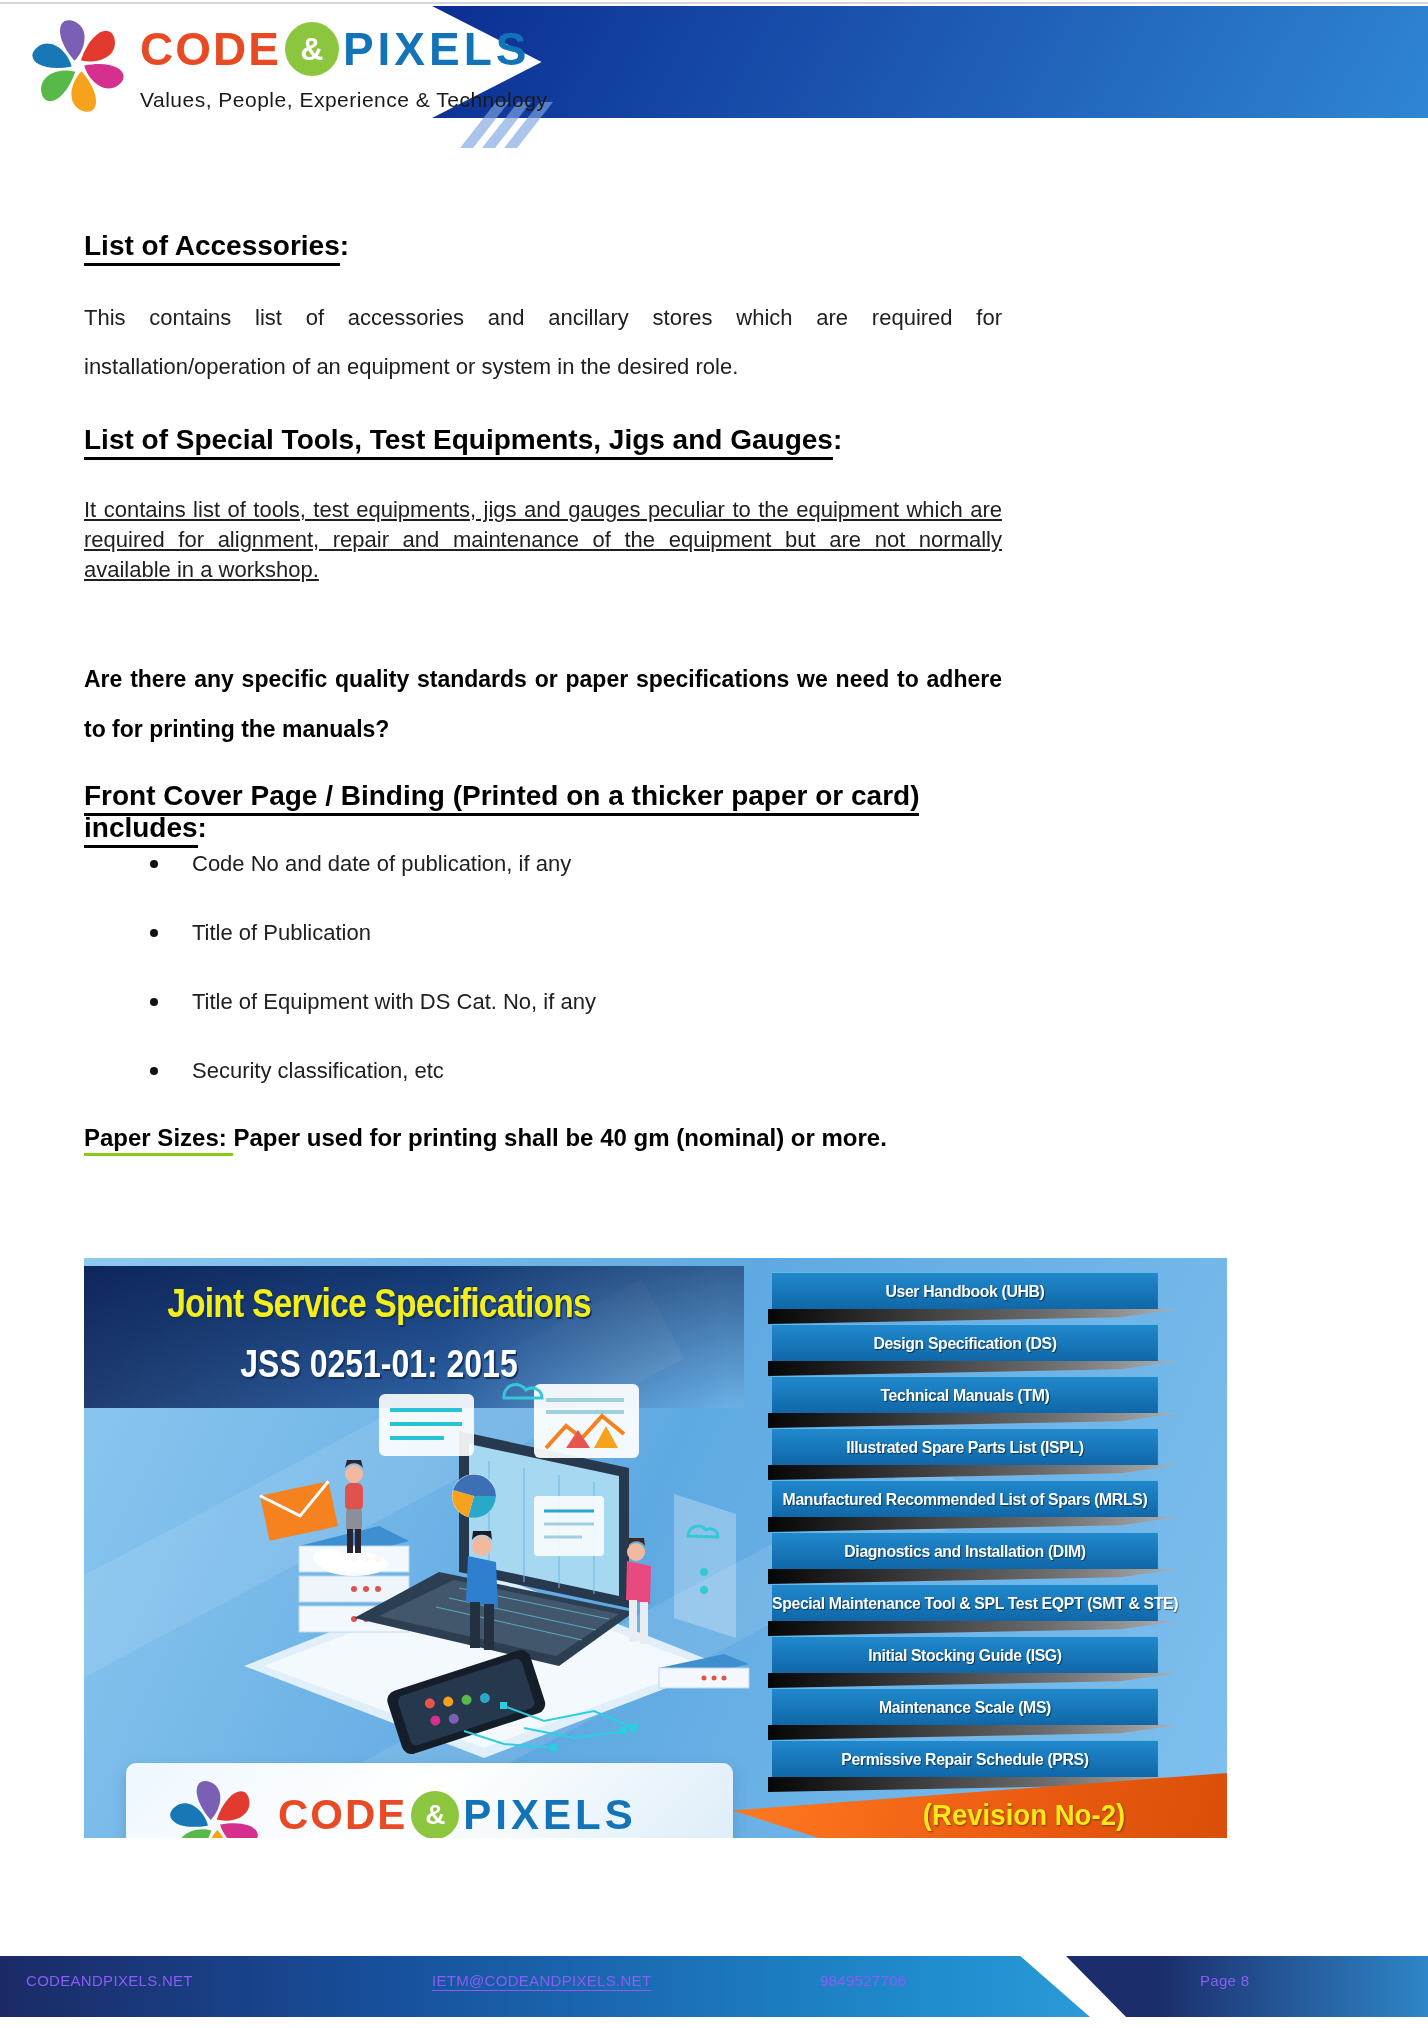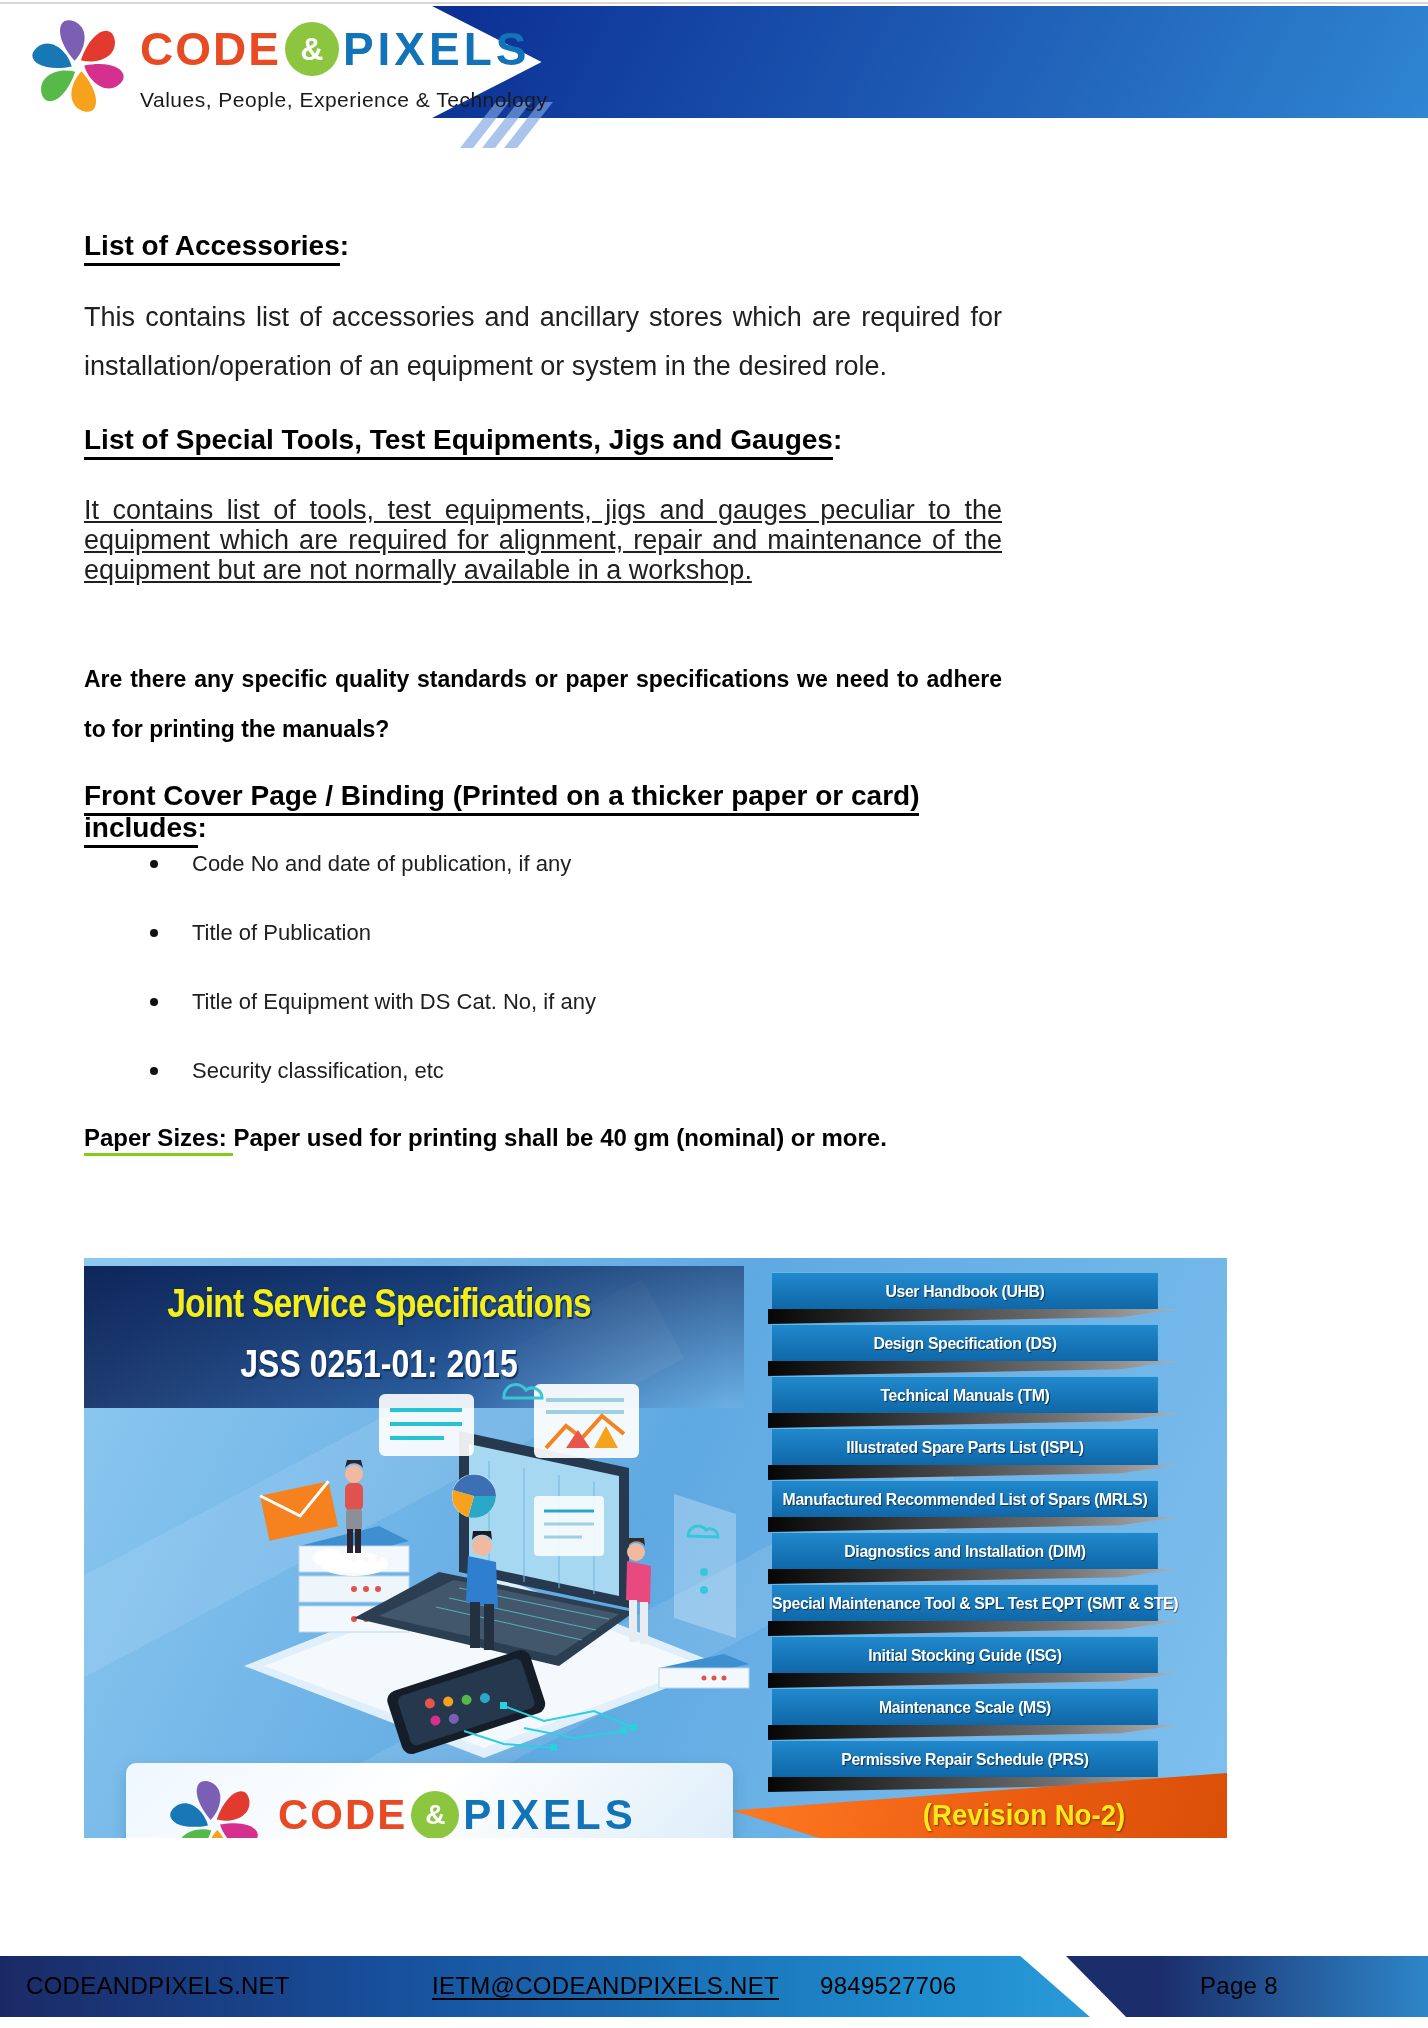--- a/index.html
+++ b/index.html
@@ -19,21 +19,21 @@
   .w-code { font-size:46px; font-weight:700; color:#e84b23; letter-spacing:2px; }
   .amp-circle { width:54px; height:54px; border-radius:50%; background:#8cc63e; color:#fff;
                 display:flex; align-items:center; justify-content:center; font-size:32px; font-weight:700; margin:0 4px; }
   .w-pixels { font-size:46px; font-weight:700; color:#1373b8; letter-spacing:4px; }
   .tagline { font-size:21px; color:#1a1a1a; font-weight:500; letter-spacing:.5px; margin-top:4px; }
 
   
   .tb { position:absolute; left:84px; width:918px; color:#1d1d1f; }
   .hd { font-size:28px; font-weight:700; color:#000; }
   .hd .u { border-bottom:3px solid #000; padding-bottom:2px; }
-  .para { font-size:27px; line-height:49px; text-align:justify; text-align-last:left; color:#202022; }
+  .para { font-size:22px; line-height:49px; text-align:justify; text-align-last:left; color:#202022; }
   .bold-q { font-size:23px; font-weight:700; line-height:50px; color:#000; text-align:justify; text-align-last:left; }
   .bullet-row { display:flex; align-items:flex-start; height:42px; margin-bottom:27px; }
   .dot { width:8px; height:8px; border-radius:50%; background:#111; margin:14px 0 0 66px; flex:none; }
   .bullet-text { font-size:22px; line-height:36px; margin-left:34px; color:#202022; }
   .paper-line { font-size:24px; font-weight:700; color:#000; }
   .paper-line .u { border-bottom:3px solid #84cc16; padding-bottom:2px; }
 
   
   .figure { position:absolute; left:84px; top:1258px; width:1143px; height:580px; overflow:hidden;
             background:linear-gradient(115deg,#8ec9f0 0%,#5fa9e2 48%,#7fc0ee 100%); }
@@ -80,21 +80,21 @@
   .fw-pixels { font-size:42px; font-weight:700; color:#1373b8; letter-spacing:4px; }
   .fig-caption { font-size:15px; font-style:italic; color:#1c1c1c; margin-top:6px; letter-spacing:.5px; }
 
   
   .footer-main { position:absolute; left:0; top:1956px; width:1090px; height:61px;
                  background:linear-gradient(to right,#1b2a66 0%,#174f9b 35%,#1f8ccd 85%,#2a9ad8 100%);
                  clip-path:polygon(0 0,93.6% 0,100% 100%,0 100%); }
   .footer-right { position:absolute; left:1066px; top:1956px; width:362px; height:61px;
                   background:linear-gradient(to right,#1b2d6b 0%,#1b2d6b 25%,#2e86c8 100%);
                   clip-path:polygon(0 0,100% 0,100% 100%,16.6% 100%); }
-  .ft { position:absolute; color:#000000; font-size:24px; letter-spacing:.3px; top:1972px; }
+  .ft { position:absolute; color:#8b5cf6; font-size:15px; letter-spacing:.3px; top:1972px; }
   .ft-site { left:26px; }
   .ft-email { left:432px; text-decoration:underline; text-underline-offset:4px; }
   .ft-phone { left:820px; }
   .ft-page { left:1200px; width:180px; text-align:left; }
 </style>
 </head>
 <body>
 
 <div class="page">
 

